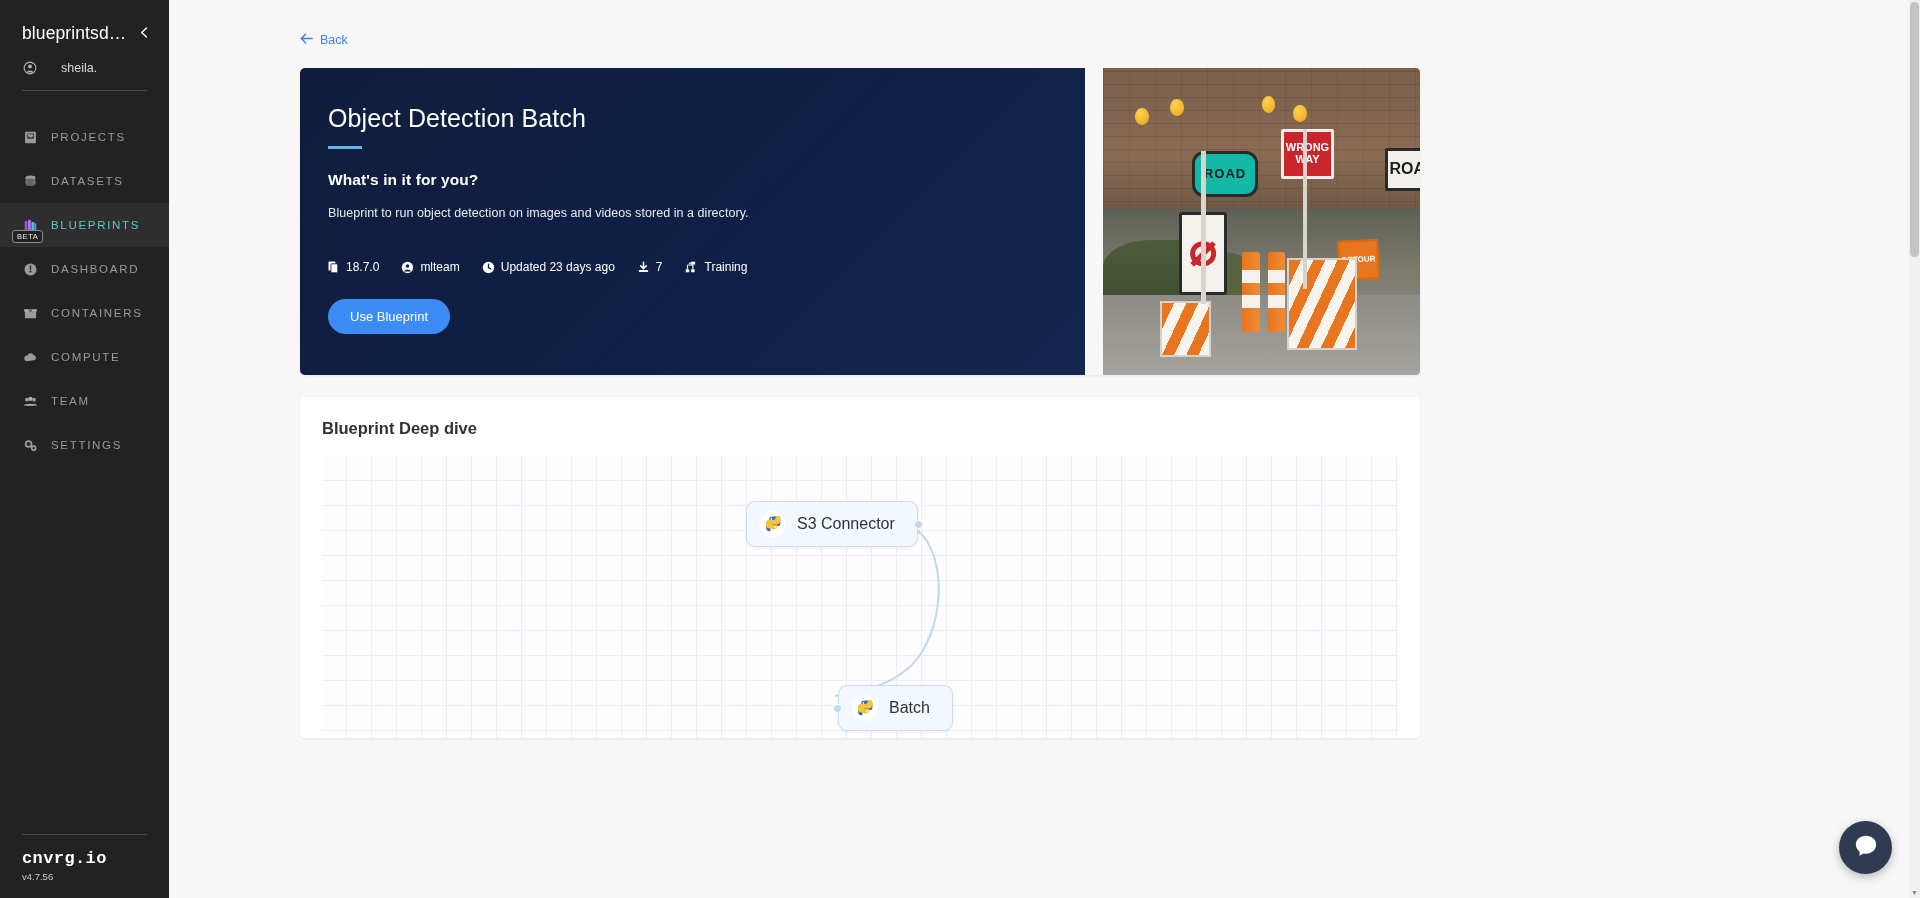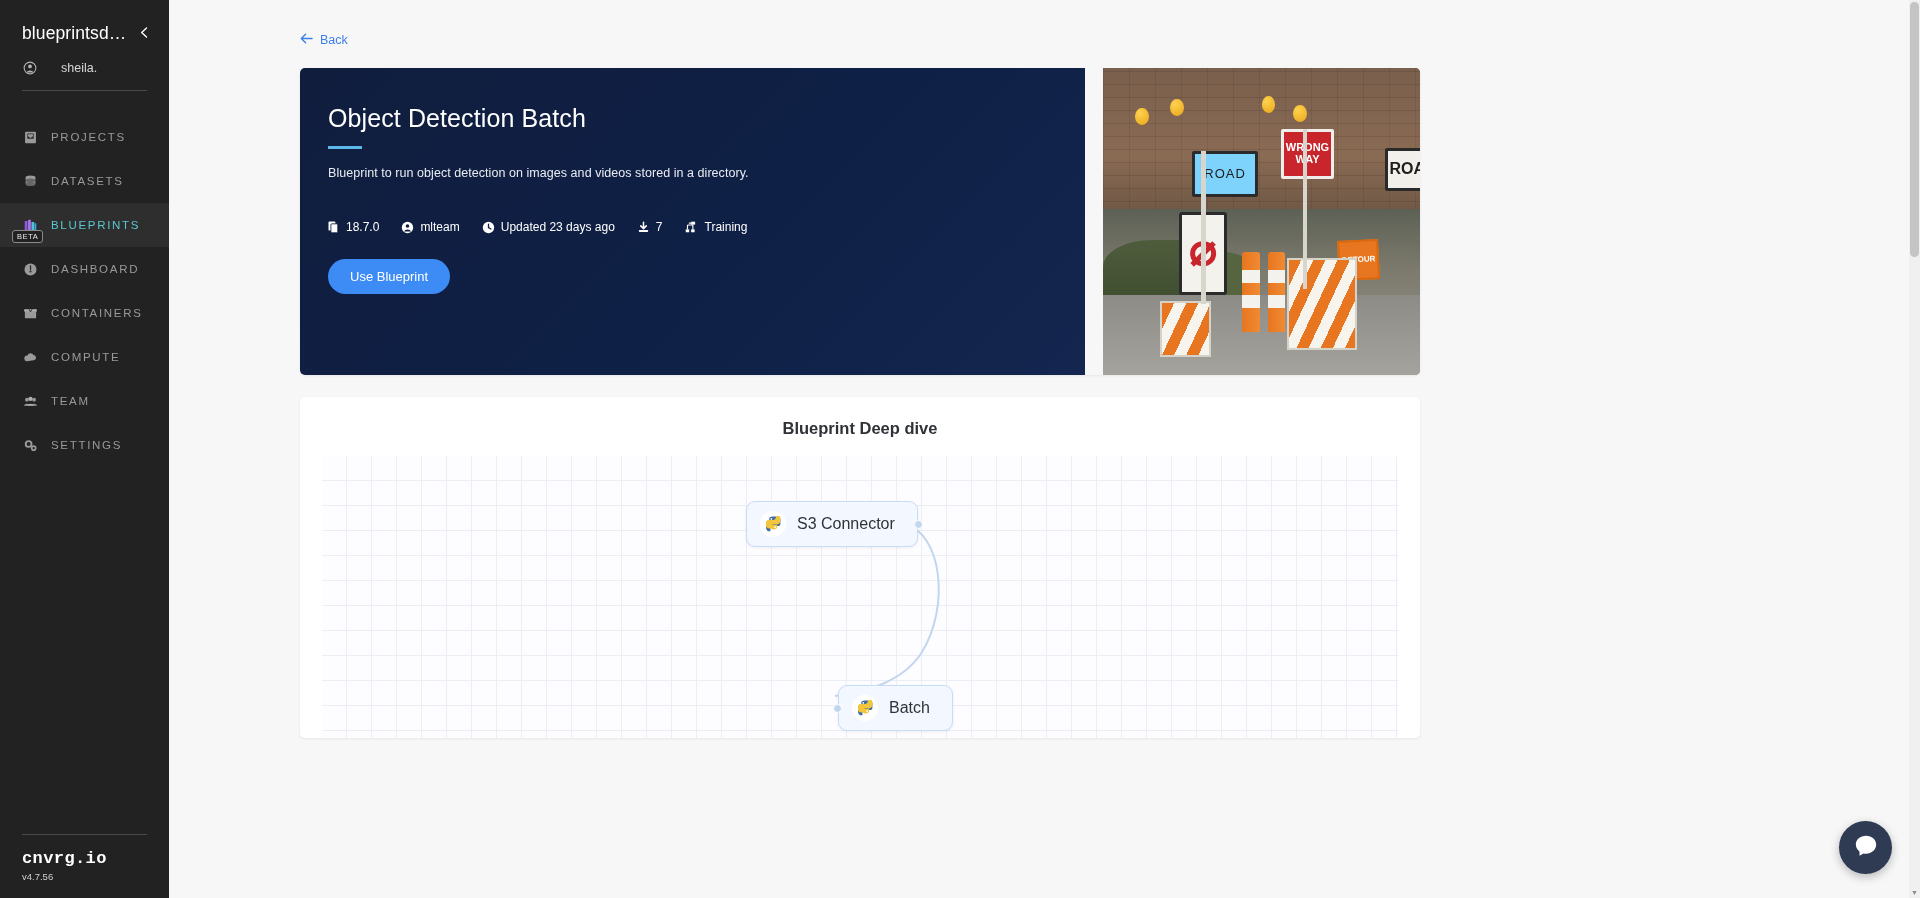--- a/index.html
+++ b/index.html
@@ -162,23 +162,23 @@
   .ph-road { position: absolute; left:0; right:0; bottom:0; height:26%;
              background: linear-gradient(180deg,#8d8b85 0%,#a5a39d 100%); }
   .ph-bush { position:absolute; bottom:22%; left:0; width:38%; height:22%;
              background: linear-gradient(180deg,#4d5b3a,#3b4a2c); border-radius: 40% 30% 0 0; opacity:.95; }
   .ph-bush2 { position:absolute; bottom:24%; left:26%; width:22%; height:16%;
              background:#56643f; border-radius:45% 45% 0 0; }
 
   .sign { position: absolute; }
   .sign-road {
     left: 28%; top: 27%; width: 21%; height: 15%;
-    background: #7dd3fc; border: 3px solid #2a2a2a; border-radius: 2px;
+    background: #14b8a6; border: 3px solid #2a2a2a; border-radius: 12px;
     display:flex; align-items:center; justify-content:center;
-    color:#1d1d1d; font-weight:normal; letter-spacing:1px;
+    color:#1d1d1d; font-weight:bold; letter-spacing:1px;
   }
   .sign-wrong {
     left: 56%; top: 20%; width: 17%; height: 16%;
     background: #c8252c; border: 3px solid #f0eeea; border-radius: 2px;
     display:flex; flex-direction:column; align-items:center; justify-content:center;
     color:#fff; font-weight:bold; line-height:1.05;
   }
   .sign-road2 {
     left: 89%; top: 26%; width: 14%; height: 14%;
     background: #f2f0ea; border: 3px solid #2a2a2a; border-radius: 2px;
@@ -225,21 +225,20 @@
     border-radius: 50%;
   }
 
   
   .dd-card {
     margin: 22px 0 0 131px;
     width: 1120px; min-height: 340px;
     background: #ffffff; border-radius: 5px;
     box-shadow: 0 1px 3px rgba(0,0,0,.07);
     padding: 22px 22px 0 22px;
-    text-align: center;
   }
   .dd-title { font-size: 16.5px; color: #2f3337; font-weight: bold; }
   .canvas {
     margin-top: 18px;
     height: 282px; position: relative; overflow: hidden;
     border-radius: 4px;
     background-color: #fdfdff;
     background-image:
       linear-gradient(to right, #eceef5 1.5px, transparent 1.5px),
       linear-gradient(to bottom, #eceef5 1.5px, transparent 1.5px);
@@ -438,20 +437,21 @@
             </svg>
         </span>
         <span>Back</span>
       </span>
     </div>
 
     <section class="hero">
       <div class="hero-left">
         <h1 class="hero-title">Object Detection Batch</h1>
         <div class="hero-accent"></div>
+        <div class="hero-sub">What's in it for you?</div>
         <div class="hero-desc">Blueprint to run object detection on images and videos stored in a directory.</div>
 
         <div class="hero-meta">
           <span class="meta-item">
             <span class="meta-ico">
               <svg width="12" height="13" viewBox="0 0 14 15">
                 <rect x="0.6" y="0.6" width="8" height="10.5" rx="1" fill="#ffffff"></rect>
                 <rect x="3.4" y="3.2" width="8" height="10.5" rx="1" fill="#ffffff" stroke="#101d3d" stroke-width="1"></rect>
               </svg>
             </span>

